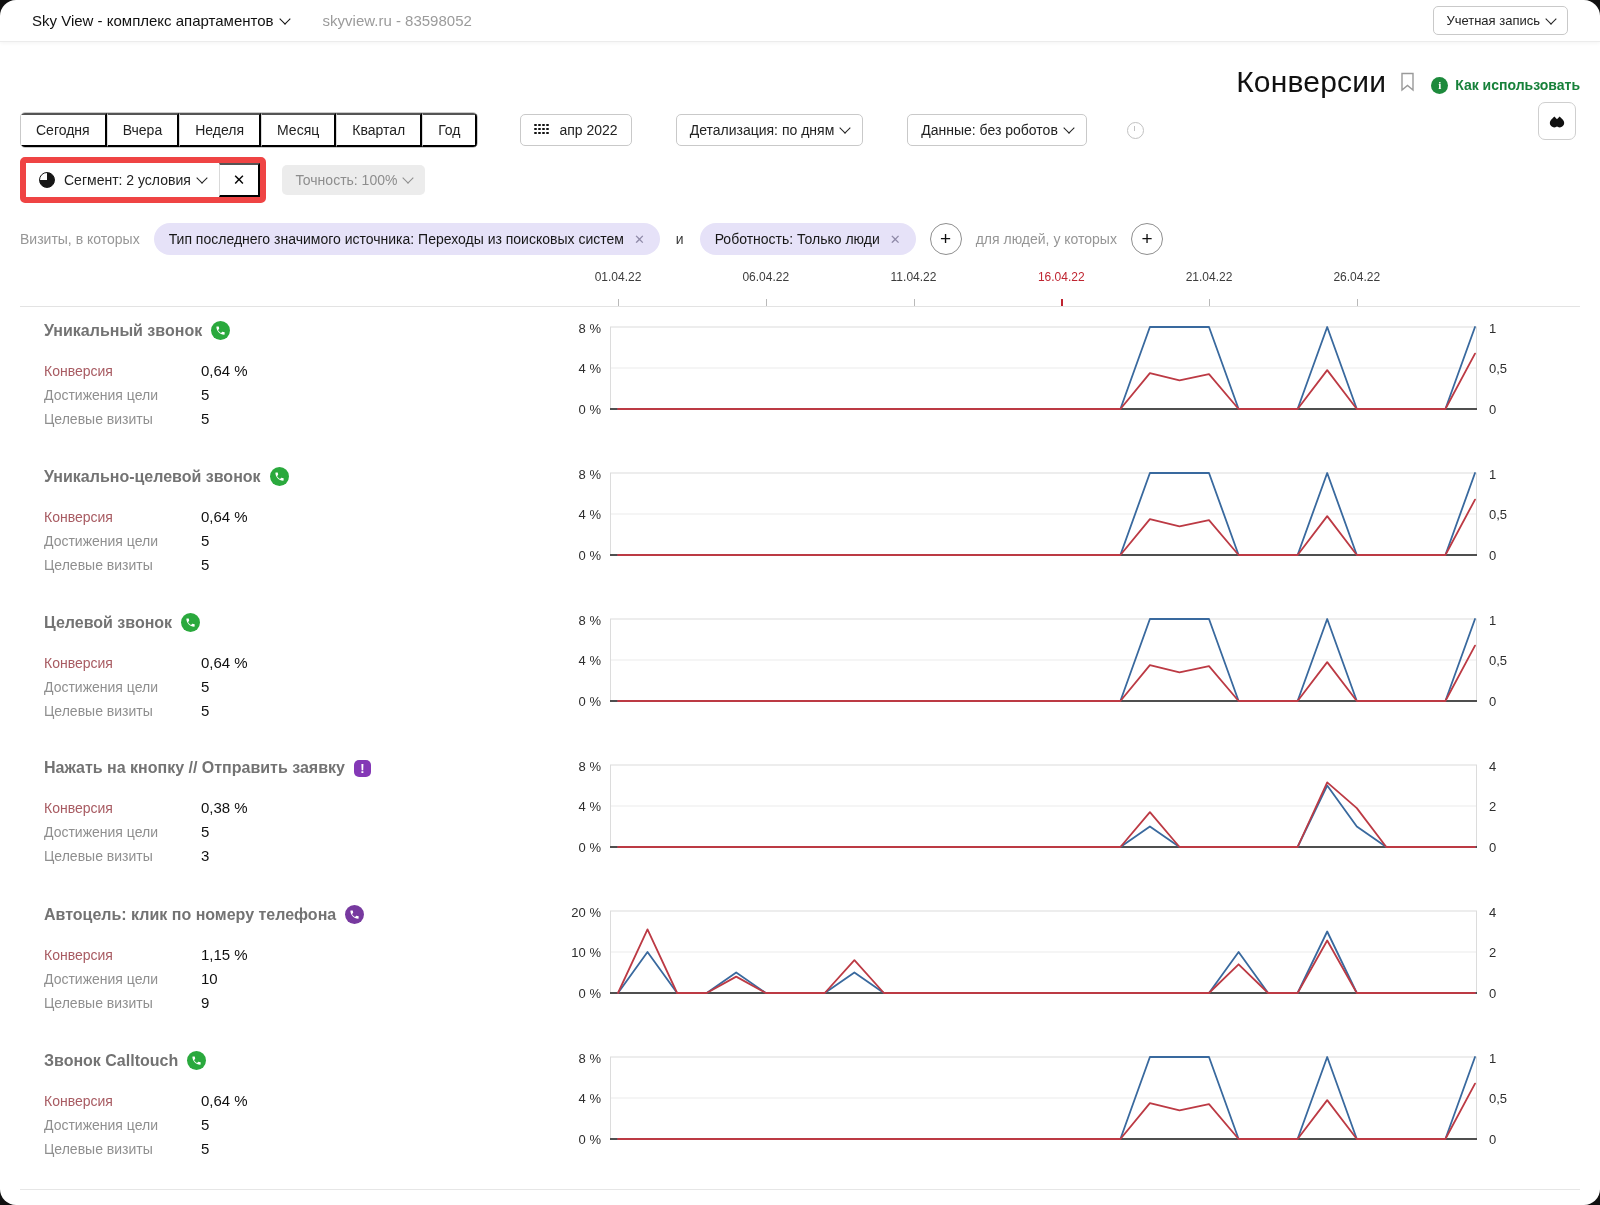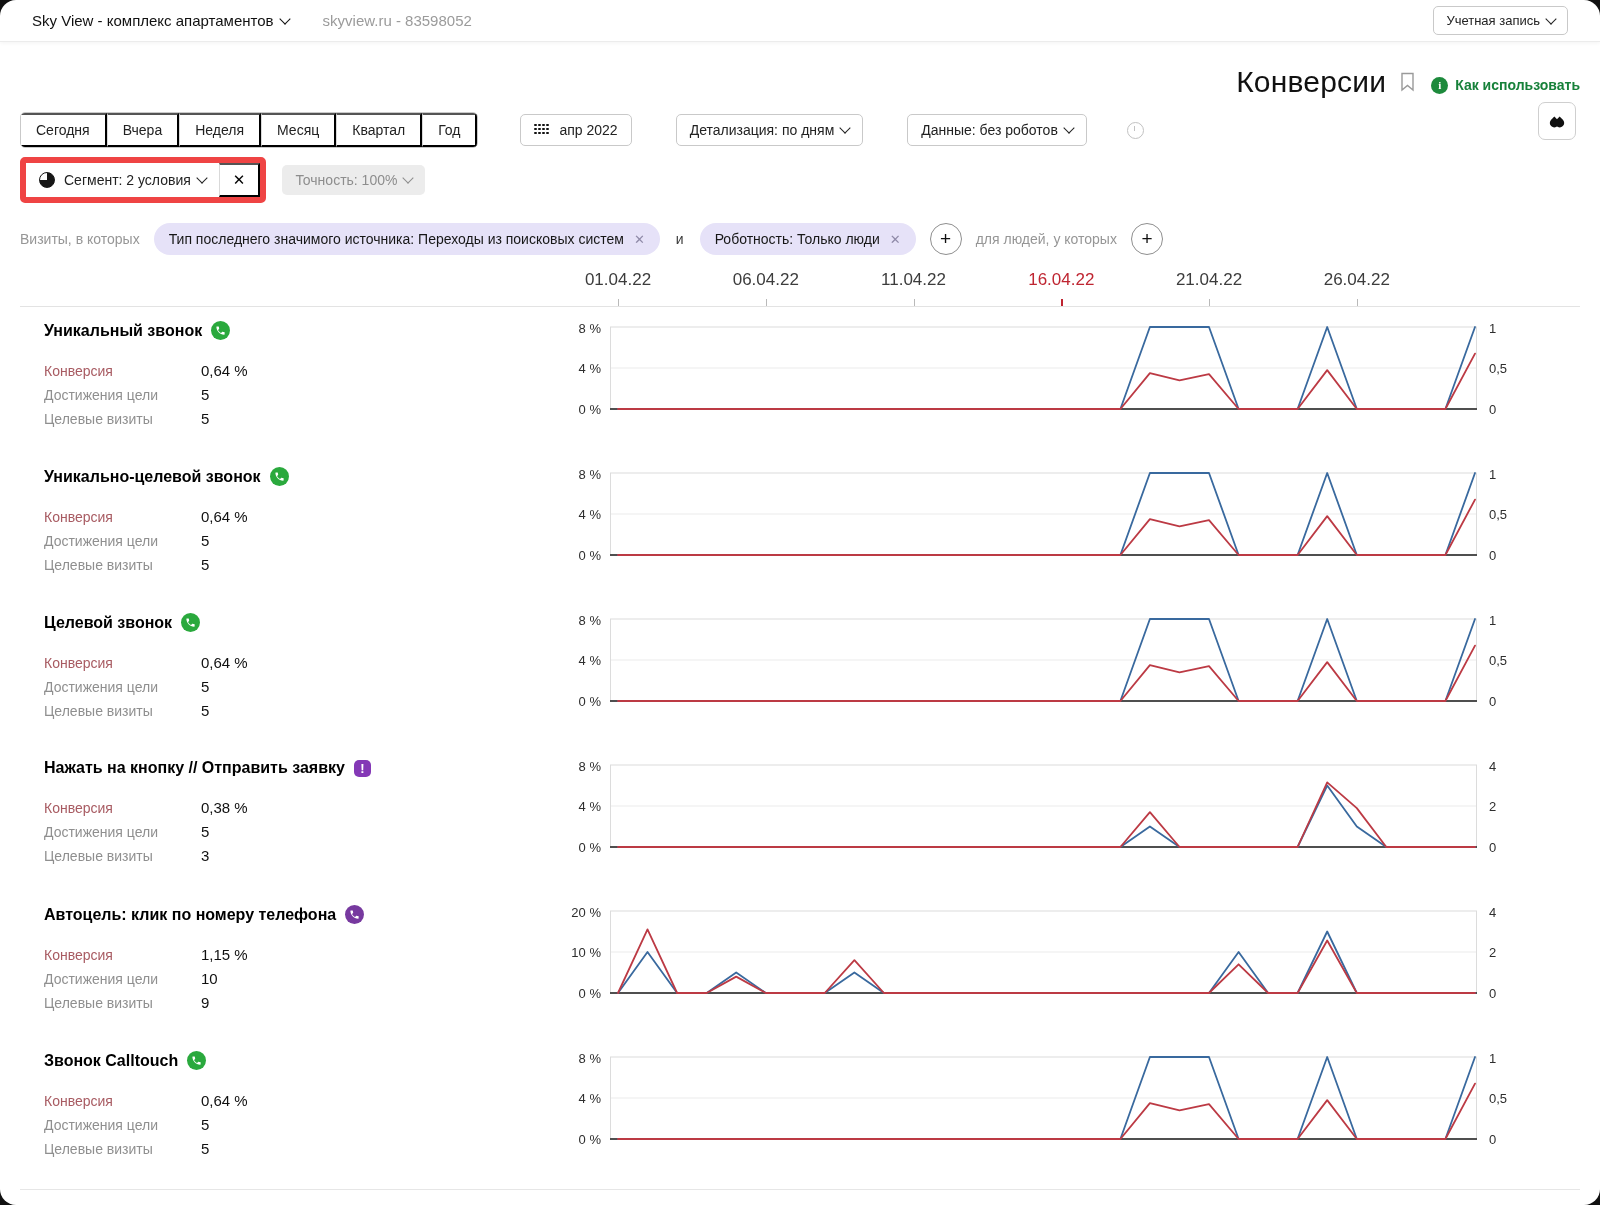--- a/index.html
+++ b/index.html
@@ -54,30 +54,30 @@
   .muted{color:#969696;}
   .chip{background:#e6e2f8;border-radius:17px;padding:8px 15px;font-weight:500;color:#161616;
         display:flex;align-items:center;margin-left:14px;cursor:pointer;}
   .chip .x{color:#8f8aa8;margin-left:10px;font-size:13px;}
   .conj{margin:0 2px 0 16px;color:#3a3a3a;}
   .plus-btn{width:32px;height:32px;border-radius:50%;border:1px solid #8f8f8f;background:#fff;font-size:19px;
             display:flex;align-items:center;justify-content:center;margin:0 14px;color:#111;cursor:pointer;}
   
   .date-head{position:relative;height:42px;margin-top:8px;border-bottom:1px solid #e3e3e3;}
   .date-strip{position:absolute;left:590px;top:0;width:867px;height:100%;}
-  .dlabel{position:absolute;top:6px;transform:translateX(-50%);font-size:17px;color:#3c3c3c;}
+  .dlabel{position:absolute;top:6px;transform:translateX(-50%);font-size:12px;color:#3c3c3c;}
   .dlabel.red{color:#bf2531;}
   .dtick{position:absolute;bottom:0;width:1px;height:7px;background:#b9b9b9;}
   .dtick.red{background:#bf2531;width:1.5px;}
   
   .sections{padding-top:4px;}
   .section{position:relative;height:146px;}
   .goal-info{position:absolute;left:24px;top:10px;width:500px;}
   .goal-title{display:flex;align-items:center;}
-  .goal-title a{color:#000000;font-size:16px;font-weight:bold;text-decoration:none;}
+  .goal-title a{color:#737373;font-size:16px;font-weight:bold;text-decoration:none;}
   .gicon{width:19px;height:19px;border-radius:50%;margin-left:9px;display:flex;align-items:center;justify-content:center;flex:none;}
   .gicon.green{background:#2aa93d;}
   .gicon.purple{background:#77399f;}
   .gicon.square{background:#8438b6;border-radius:5px;color:#fff;font-size:13px;font-weight:bold;width:17px;height:17px;}
   .metrics{margin-top:22px;}
   .mrow{display:flex;align-items:baseline;margin-top:7px;font-size:14px;}
   .mlabel{width:157px;color:#8f8f8f;}
   .mrow.conv .mlabel{color:#a85b62;}
   .mval{color:#101010;font-size:15px;}
   .chart-block{position:absolute;left:548px;top:14px;display:flex;}

